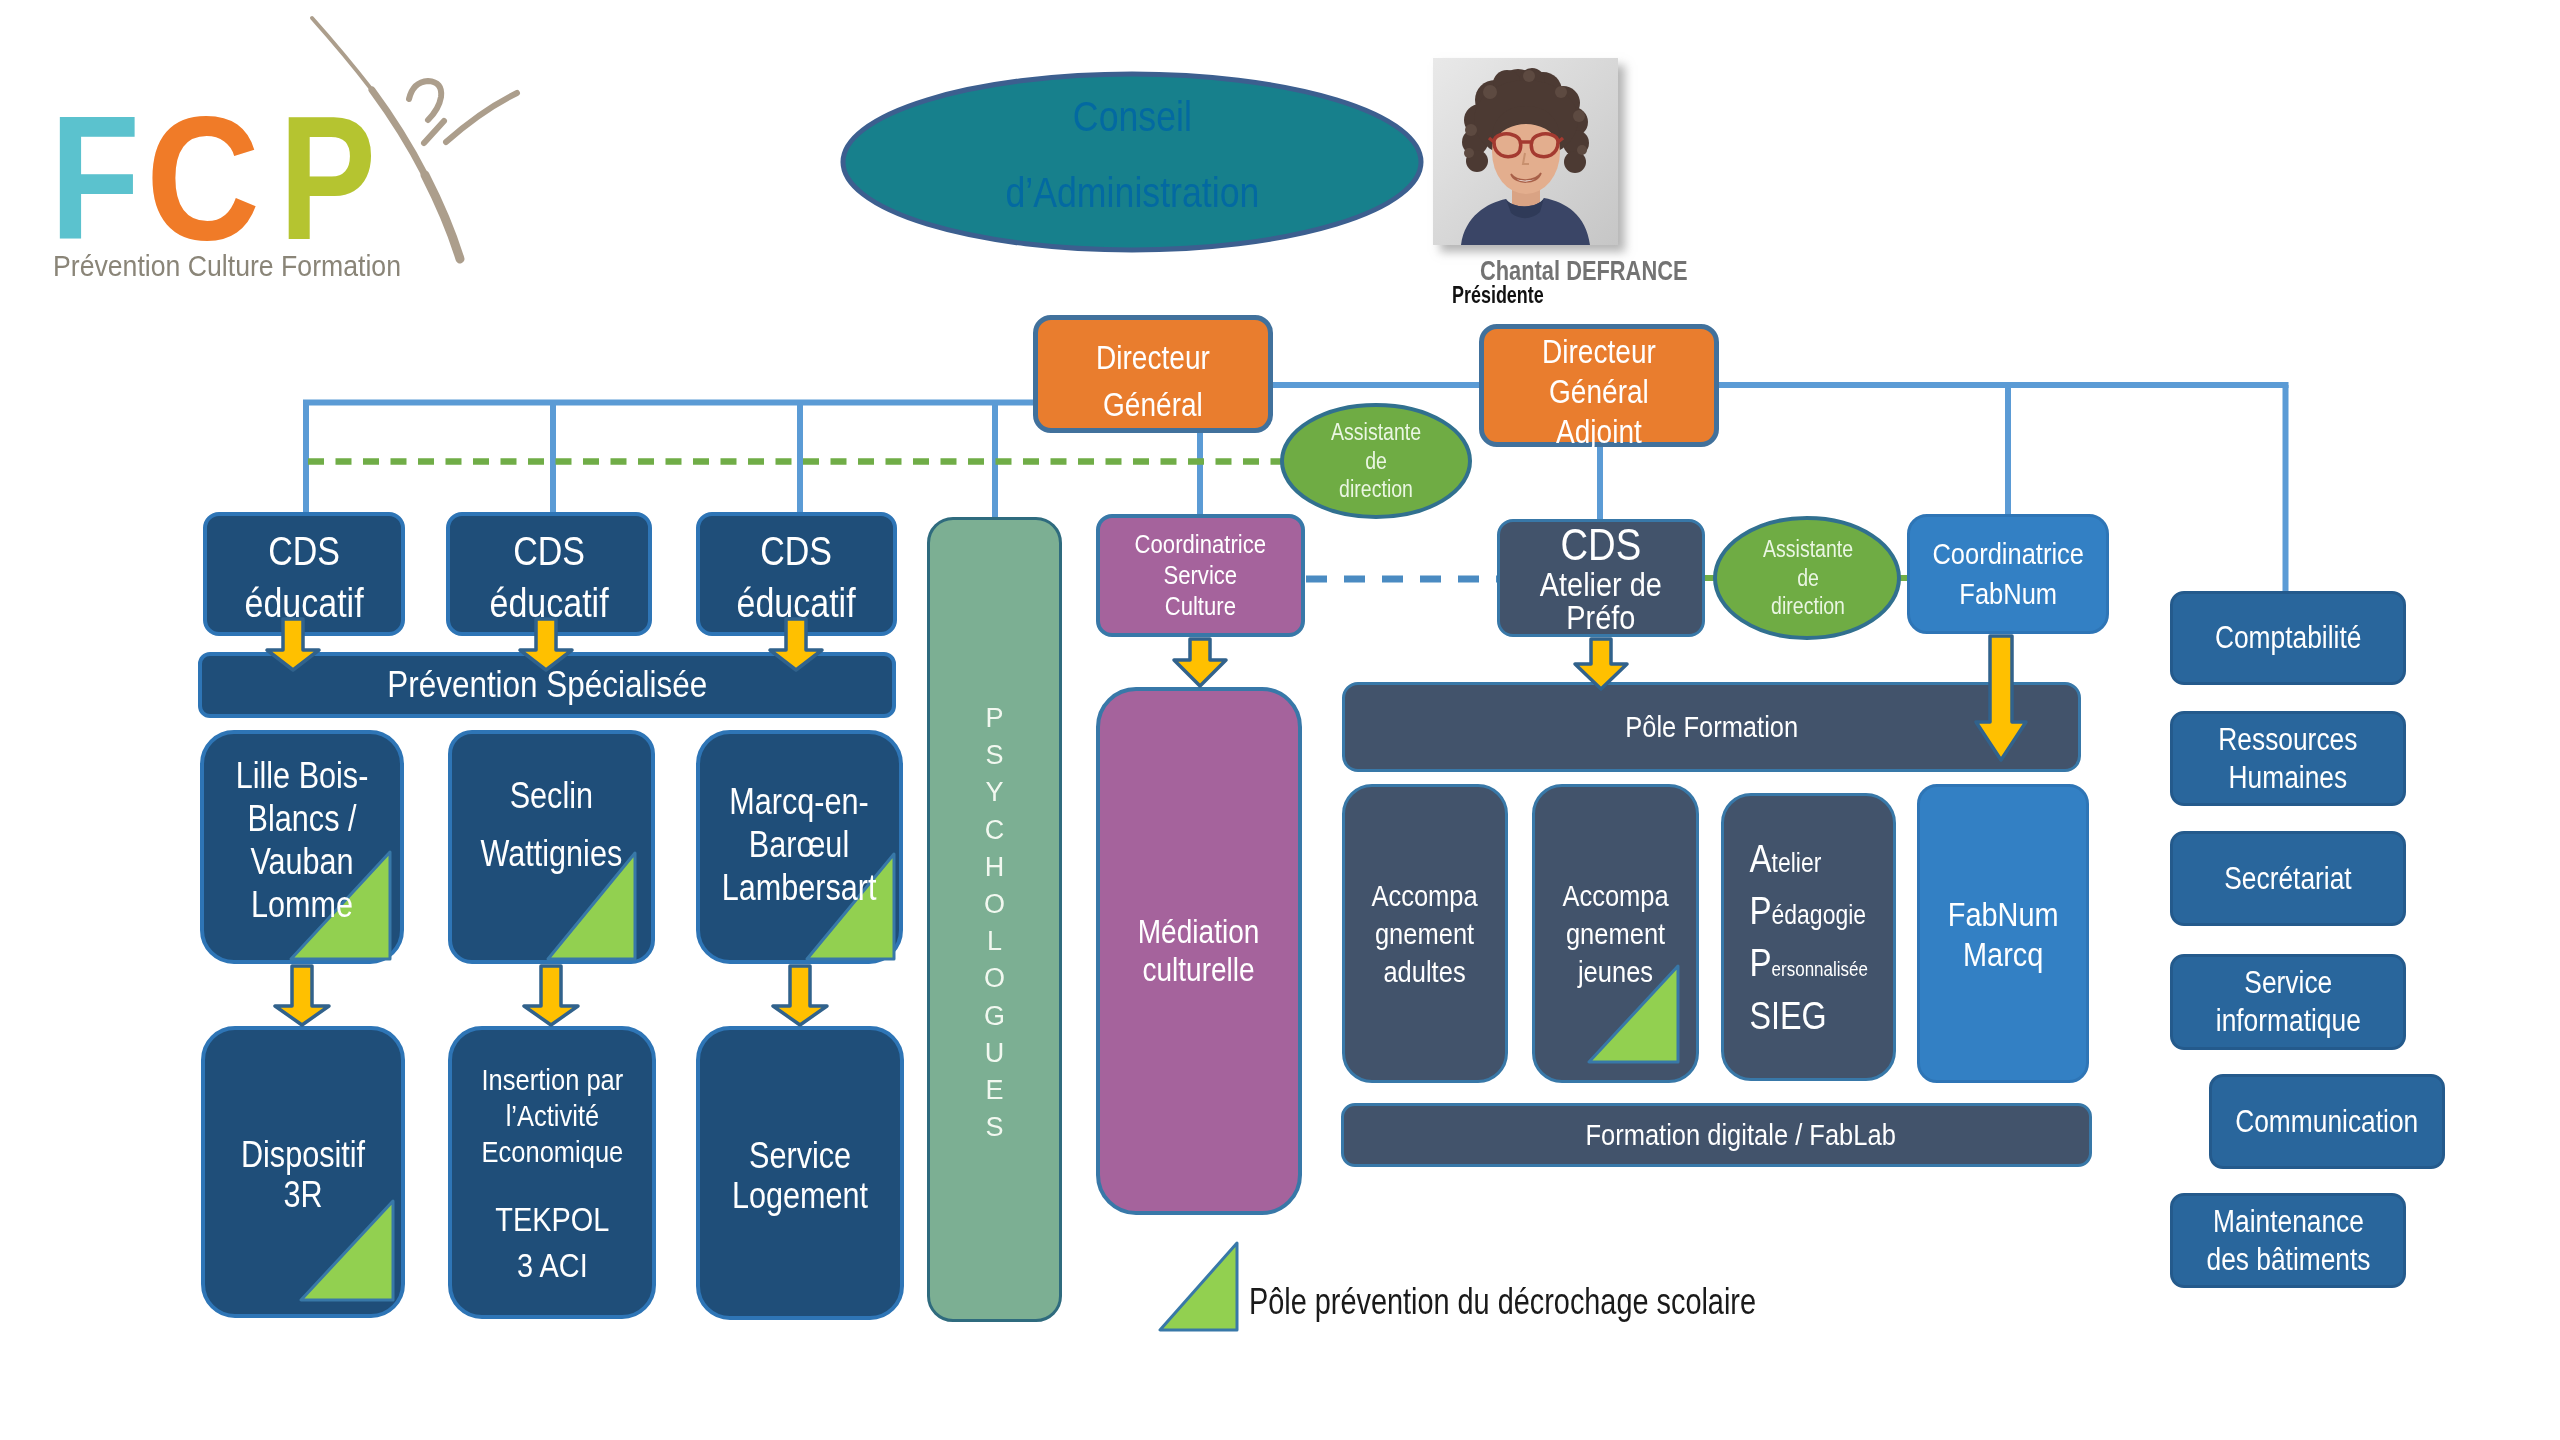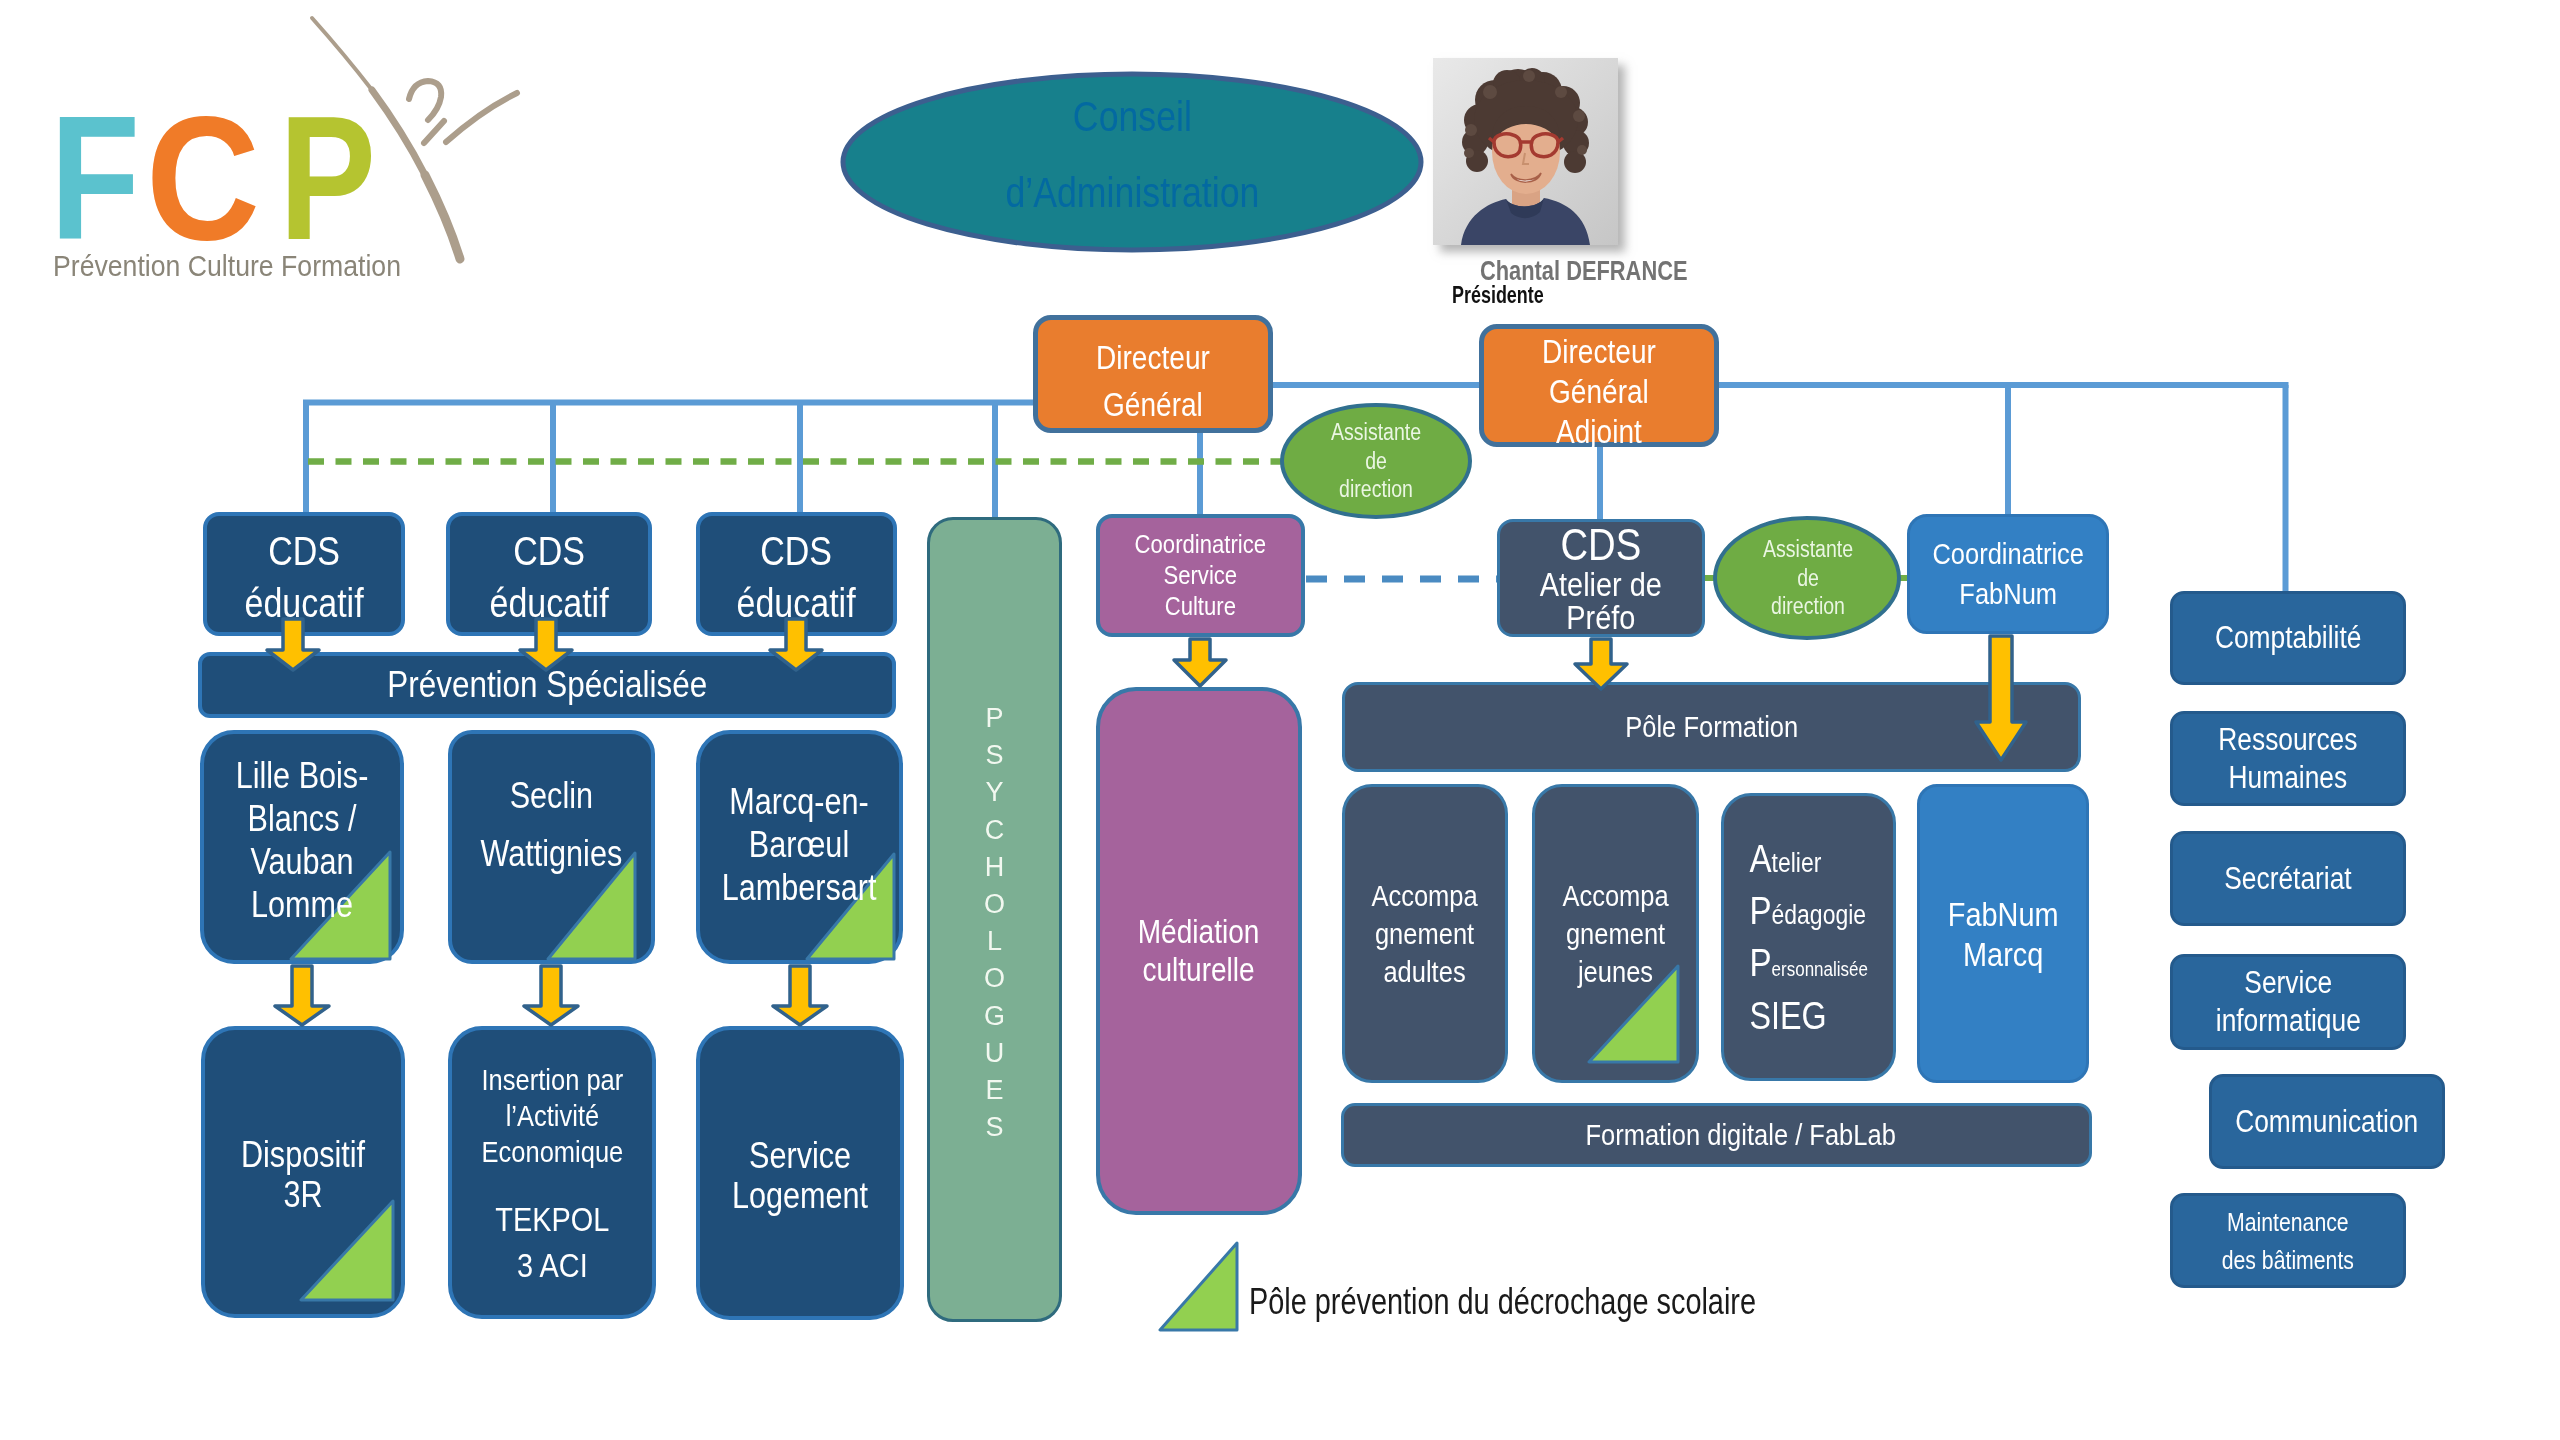--- a/index.html
+++ b/index.html
@@ -174,21 +174,21 @@
 </div>
 <div class="box rblue" style="left:2170px;top:831px;width:236px;height:95px;z-index:1;font-size:31px;">
   <div class="t">Secrétariat</div>
 </div>
 <div class="box rblue" style="left:2170px;top:954px;width:236px;height:96px;z-index:1;font-size:31px;line-height:38px;">
   <div class="t">Service<br>informatique</div>
 </div>
 <div class="box rblue" style="left:2170px;top:1074px;width:236px;height:95px;z-index:1;font-size:31px;margin-left:39px;">
   <div class="t">Communication</div>
 </div>
-<div class="box rblue" style="left:2170px;top:1193px;width:236px;height:95px;z-index:1;font-size:25px;line-height:38px;">
+<div class="box rblue" style="left:2170px;top:1193px;width:236px;height:95px;z-index:1;font-size:31px;line-height:38px;">
   <div class="t">Maintenance<br>des bâtiments</div>
 </div>
 
 <div class="abs" style="left:1249px;top:1281px;z-index:1;font-size:37px;color:#1a1a1a;">
   <span style="display:inline-block;transform:scaleX(0.78);transform-origin:0 50%;">Pôle prévention du décrochage scolaire</span>
 </div>
 
 <div class="abs" style="left:1433px;top:58px;width:185px;height:187px;z-index:1;box-shadow:7px 7px 9px rgba(120,120,120,0.55);">
 <svg width="185" height="187" viewBox="0 0 185 187">
   <defs>

